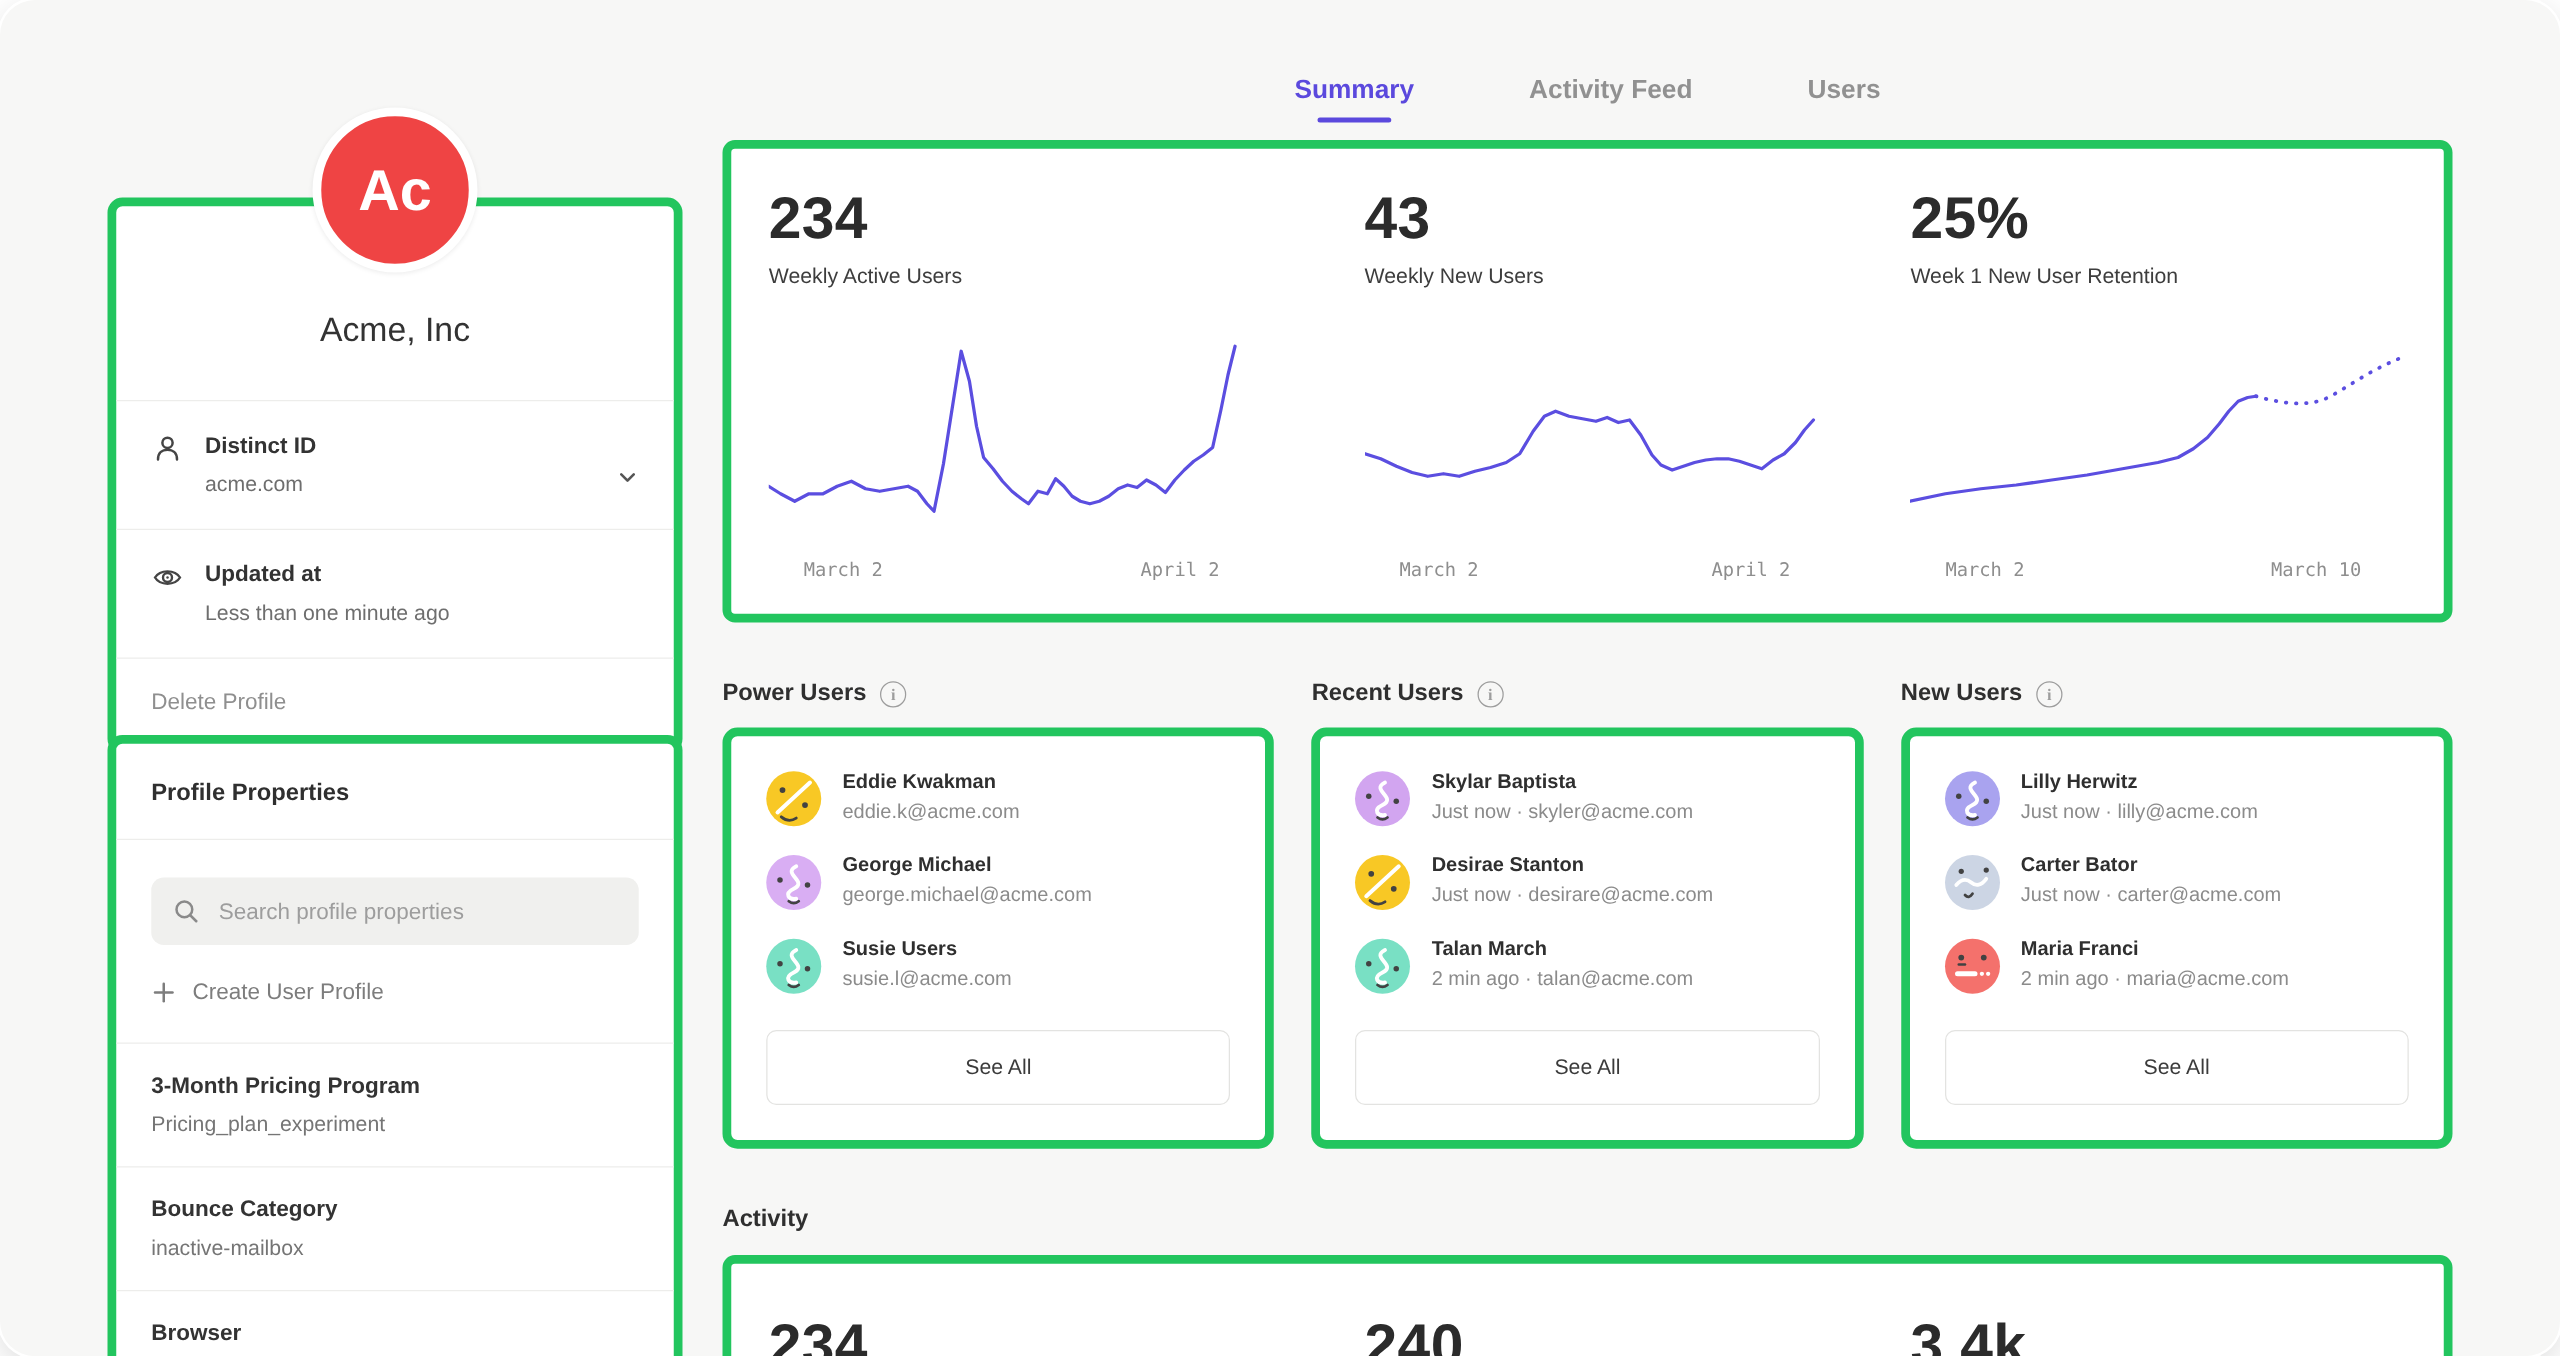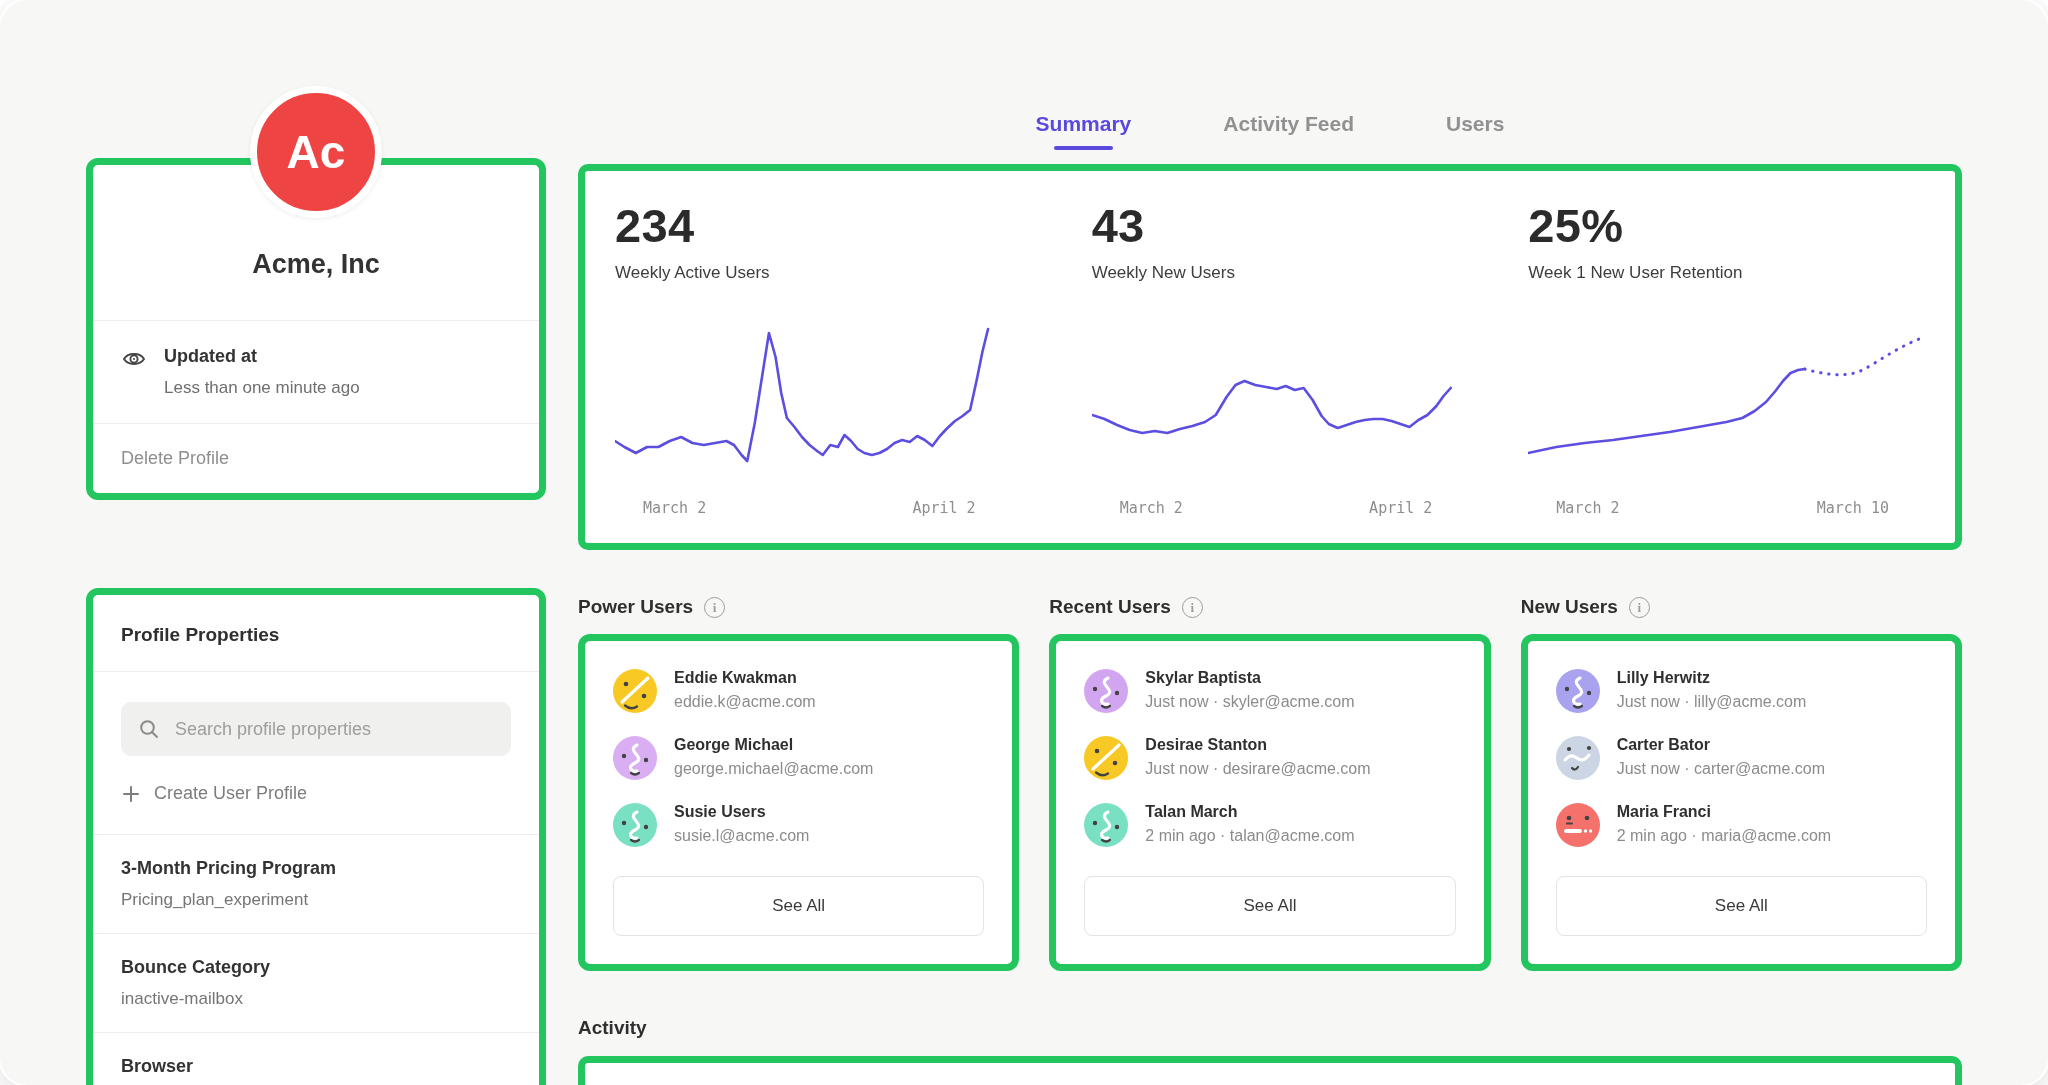--- a/index.html
+++ b/index.html
@@ -6,42 +6,42 @@
   .frame{position:relative;width:2048px;height:1085px;background:#f7f7f6;border-radius:28px;overflow:hidden;
          box-shadow:0 0 0 2px #ffffff,0 8px 28px rgba(0,0,0,.14);}
   .card{background:#fff;border:7px solid #22c55e;border-radius:12px;box-sizing:border-box;}
 
   
   .sidebar{position:absolute;left:86px;top:0;width:460px;}
   .company-avatar{position:absolute;top:86px;left:50%;transform:translateX(-50%);width:132px;height:132px;border-radius:50%;
         background:#ef4444;border:7px solid #fff;box-sizing:border-box;color:#fff;font-size:46px;font-weight:700;
         display:flex;align-items:center;justify-content:center;z-index:3;box-shadow:0 1px 4px rgba(0,0,0,.08);}
   .profile-card{position:absolute;top:158px;left:0;width:100%;}
-  .company-name{padding:84px 20px 40px;text-align:center;font-size:27px;font-weight:700;color:#333;border-bottom:1px solid #ededeb;}
+  .company-name{padding:84px 20px 40px;text-align:center;font-size:27px;font-weight:400;color:#333;border-bottom:1px solid #ededeb;}
   .prow{display:flex;align-items:flex-start;padding:25px 28px;border-bottom:1px solid #ededeb;position:relative;}
   .picon{width:26px;height:26px;margin-right:17px;flex:none;margin-top:0;}
   .prow-label{font-size:18px;font-weight:700;color:#333;}
   .prow-value{font-size:17px;color:#6e6e6e;margin-top:11px;}
   .chev{position:absolute;right:26px;bottom:30px;width:22px;height:22px;cursor:pointer;}
   .delete-row{padding:24px 28px;font-size:18px;color:#8f8f8f;cursor:pointer;background:none;border:0;text-align:left;font-family:inherit;display:block;}
 
   .props-card{position:absolute;top:588px;left:0;width:100%;height:640px;}
   .props-title{padding:29px 28px 25px;font-size:19px;font-weight:700;color:#2f2f2f;border-bottom:1px solid #ededeb;}
   .search-wrap{margin:30px 28px 0;height:54px;background:#f0f0ee;border-radius:10px;display:flex;align-items:center;gap:13px;padding:0 17px;box-sizing:border-box;}
   .search-wrap svg{flex:none;}
   .search-wrap input{flex:1;border:0;background:transparent;font-size:18px;color:#333;outline:none;font-family:inherit;}
   .search-wrap input::placeholder{color:#9d9d9d;}
   .create-row{display:flex;align-items:center;gap:13px;margin:27px 28px 30px;font-size:18px;color:#7d7d7d;background:none;border:0;padding:0;cursor:pointer;font-family:inherit;}
   .proprow{padding:23px 28px;border-top:1px solid #ededeb;cursor:pointer;}
   .prop-name{font-size:18px;font-weight:700;color:#333;}
   .prop-value{font-size:17px;color:#757575;margin-top:11px;}
 
   
   .main{position:absolute;left:578px;top:0;width:1384px;}
-  .tabs{display:flex;justify-content:center;gap:88px;padding-top:112px;}
+  .tabs{display:flex;justify-content:center;gap:88px;padding-top:60px;}
   .tab{position:relative;border:0;background:none;font-family:inherit;font-size:21px;font-weight:700;color:#919191;padding:0 2px 14px;cursor:pointer;}
   .tab[data-active="true"]{color:#5b49dd;}
   .tab[data-active="true"]::after{content:"";position:absolute;left:20%;right:20%;bottom:0;height:4px;border-radius:2px;background:#5b49dd;}
 
   .summary-card{margin-top:14px;border-radius:10px;display:grid;grid-template-columns:repeat(3,1fr);column-gap:60px;padding:30px 30px 26px;}
   .stat-col:nth-child(2){padding-left:20px;}
   .stat-value{font-size:47px;font-weight:700;color:#2b2b2b;letter-spacing:.3px;line-height:1.05;}
   .stat-label{font-size:17px;color:#3d3d3d;margin-top:13px;}
   .chart-box{margin-top:40px;}
   .chart-box svg{display:block;width:100%;height:160px;}
@@ -70,20 +70,33 @@
 <body>
 
 <div class="frame">
 
   <aside class="sidebar">
     <div class="company-avatar">Ac</div>
 
     <section class="card profile-card">
       <h1 class="company-name" style="margin:0">Acme, Inc</h1>
 
+      <div class="prow">
+        <svg class="picon" viewBox="0 0 26 26">
+          <circle cx="13" cy="8.2" r="4.1" fill="none" stroke="#454545" stroke-width="2"></circle>
+          <path d="M5.4,21.5 C5.4,16 9,13.8 13,13.8 C17,13.8 20.6,16 20.6,21.5" fill="none" stroke="#454545" stroke-width="2" stroke-linecap="round"></path>
+        </svg>
+        <div>
+          <div class="prow-label">Distinct ID</div>
+          <div class="prow-value">acme.com</div>
+        </div>
+        <svg class="chev" viewBox="0 0 22 22">
+          <path d="M6 8.5 L11 13.5 L16 8.5" fill="none" stroke="#555" stroke-width="2.1" stroke-linecap="round" stroke-linejoin="round"></path>
+        </svg>
+      </div>
 
       <div class="prow">
         <svg class="picon" viewBox="0 0 26 26">
           <path d="M3,13 C7,6.4 19,6.4 23,13 C19,19.6 7,19.6 3,13 Z" fill="none" stroke="#454545" stroke-width="1.9"></path>
           <circle cx="13" cy="13" r="3.6" fill="none" stroke="#454545" stroke-width="1.9"></circle>
           <circle cx="13" cy="13" r="1" fill="#454545"></circle>
         </svg>
         <div>
           <div class="prow-label">Updated at</div>
           <div class="prow-value">Less than one minute ago</div>

